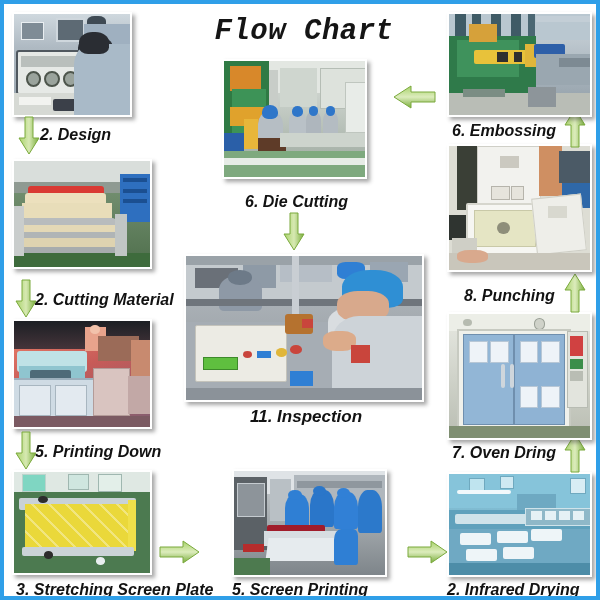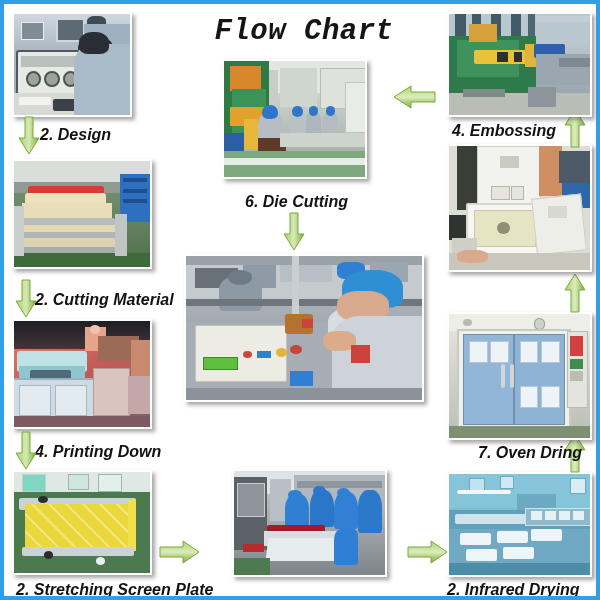--- a/index.html
+++ b/index.html
@@ -157,21 +157,21 @@
       <div class="lyr" style="left:4%;top:42%;width:48%;height:16%;background:#8fc5cf;"></div>
       <div class="lyr" style="left:12%;top:46%;width:30%;height:10%;background:#4e6a78;border-radius:2px;"></div>
       <div class="lyr" style="left:0;top:54%;width:60%;height:38%;background:#cfdbe4;border-top:2px solid #9db0bd;"></div>
       <div class="lyr" style="left:4%;top:60%;width:22%;height:28%;background:#e3eaf0;border:1px solid #a8b6c0;"></div>
       <div class="lyr" style="left:30%;top:60%;width:22%;height:28%;background:#e3eaf0;border:1px solid #a8b6c0;"></div>
       <div class="lyr" style="left:58%;top:44%;width:26%;height:44%;background:#d9c4c0;border:1px solid #b39b98;"></div>
       <div class="lyr" style="left:84%;top:52%;width:16%;height:36%;background:#c2a8a6;"></div>
       <div class="lyr" style="left:0;top:90%;width:100%;height:10%;background:#7b5a62;"></div>
     </div>
   </div>
-  <div class="label" style="left:31px; top:440px;">4. Printing Down</div>
+  <div class="label" style="left:31px; top:440px;">5. Printing Down</div>
   <div class="arrow" style="left:10px; top:427px; width:24px; height:40px;">
     <svg width="24" height="40" viewBox="0 0 24 40">
       <defs>
           <linearGradient id="gD3" x1="0" y1="0" x2="1" y2="0">
         <stop offset="0%" stop-color="#a8d26a"></stop>
             <stop offset="50%" stop-color="#d7e9b2"></stop>
             <stop offset="100%" stop-color="#79ad3c"></stop>
       </linearGradient>
         </defs>
       <path d="M8 1 L16 1 L16 22 L22 22 L12 38 L2 22 L8 22 Z" fill="url(#gD3)" stroke="#7aa93c" stroke-width="1"></path>
@@ -188,21 +188,21 @@
       <div class="lyr" style="left:4%;top:26%;width:86%;height:12%;background:#c9d2d6;border-radius:2px;"></div>
       <div class="lyr" style="left:8%;top:32%;width:76%;height:44%;background:#ead83a;"></div>
       <div class="lyr" style="left:8%;top:32%;width:76%;height:44%;background:repeating-linear-gradient(45deg,rgba(255,255,255,0.35) 0 2px,rgba(0,0,0,0) 2px 12px);"></div>
       <div class="lyr" style="left:84%;top:28%;width:6%;height:50%;background:#f0e04a;"></div>
       <div class="lyr" style="left:6%;top:74%;width:82%;height:9%;background:#cbd3d7;border-radius:2px;"></div>
       <div class="lyr" style="left:18%;top:24%;width:7%;height:7%;background:#2c2c2c;border-radius:50%;"></div>
       <div class="lyr" style="left:22%;top:78%;width:7%;height:8%;background:#2c2c2c;border-radius:50%;"></div>
       <div class="lyr" style="left:60%;top:84%;width:7%;height:8%;background:#e9eef0;border-radius:50%;"></div>
     </div>
   </div>
-  <div class="label" style="left:12px; top:578px;">2. Stretching Screen Plate</div>
+  <div class="label" style="left:12px; top:578px;">3. Stretching Screen Plate</div>
   <div class="arrow" style="left:155px; top:535px; width:42px; height:26px;">
     <svg width="42" height="26" viewBox="0 0 42 26">
       <defs>
           <linearGradient id="gR4" x1="0" y1="0" x2="0" y2="1">
         <stop offset="0%" stop-color="#a8d26a"></stop>
             <stop offset="50%" stop-color="#dcecbc"></stop>
             <stop offset="100%" stop-color="#79ad3c"></stop>
       </linearGradient>
         </defs>
       <path d="M1 8 L24 8 L24 2 L40 13 L24 24 L24 18 L1 18 Z" fill="url(#gR4)" stroke="#7aa93c" stroke-width="1"></path>
@@ -225,20 +225,21 @@
       <div class="lyr" style="left:52%;top:14%;width:9%;height:10%;background:#2a76c9;border-radius:50%;"></div>
       <div class="lyr" style="left:68%;top:16%;width:9%;height:10%;background:#3180d6;border-radius:50%;"></div>
       <div class="lyr" style="left:22%;top:52%;width:38%;height:10%;background:#a01c2a;border-radius:2px;"></div>
       <div class="lyr" style="left:20%;top:58%;width:58%;height:14%;background:#d7dde1;"></div>
       <div class="lyr" style="left:22%;top:64%;width:56%;height:22%;background:#e6ebee;transform:skewX(-8deg);"></div>
       <div class="lyr" style="left:66%;top:56%;width:16%;height:34%;background:#2f7fd4;border-radius:30% 20% 10% 10%;"></div>
       <div class="lyr" style="left:0;top:84%;width:24%;height:16%;background:#4d7a4f;"></div>
       <div class="lyr" style="left:6%;top:70%;width:14%;height:8%;background:#b62c2c;"></div>
     </div>
   </div>
+  <div class="label" style="left:228px; top:578px;">5. Screen Printing</div>
   <div class="arrow" style="left:403px; top:535px; width:42px; height:26px;">
     <svg width="42" height="26" viewBox="0 0 42 26">
       <defs>
           <linearGradient id="gR5" x1="0" y1="0" x2="0" y2="1">
         <stop offset="0%" stop-color="#a8d26a"></stop>
             <stop offset="50%" stop-color="#dcecbc"></stop>
             <stop offset="100%" stop-color="#79ad3c"></stop>
       </linearGradient>
         </defs>
       <path d="M1 8 L24 8 L24 2 L40 13 L24 24 L24 18 L1 18 Z" fill="url(#gR5)" stroke="#7aa93c" stroke-width="1"></path>
@@ -299,21 +300,21 @@
       <div class="lyr" style="left:65%;top:58%;width:12%;height:16%;background:#eef3f8;border:1px solid #b7c7d6;"></div>
       <div class="lyr" style="left:37%;top:40%;width:3%;height:20%;background:#cfd6dc;border-radius:2px;"></div>
       <div class="lyr" style="left:43%;top:40%;width:3%;height:20%;background:#cfd6dc;border-radius:2px;"></div>
       <div class="lyr" style="left:84%;top:14%;width:13%;height:60%;background:#e2e4dd;border:1px solid #b8bcb3;"></div>
       <div class="lyr" style="left:86%;top:18%;width:9%;height:16%;background:#d04141;"></div>
       <div class="lyr" style="left:86%;top:36%;width:9%;height:8%;background:#3c8e4a;"></div>
       <div class="lyr" style="left:86%;top:46%;width:9%;height:8%;background:#b9bdb4;"></div>
       <div class="lyr" style="left:0;top:90%;width:100%;height:10%;background:#7f8f72;"></div>
     </div>
   </div>
-  <div class="label" style="left:474px; top:441px;">7. Oven Dring</div>
+  <div class="label" style="left:448px; top:441px;">7. Oven Dring</div>
   <div class="arrow" style="left:558px; top:268px; width:26px; height:42px;">
     <svg width="26" height="42" viewBox="0 0 26 42">
       <defs>
           <linearGradient id="gU7" x1="0" y1="0" x2="1" y2="0">
         <stop offset="0%" stop-color="#a8d26a"></stop>
             <stop offset="50%" stop-color="#dcecbc"></stop>
             <stop offset="100%" stop-color="#79ad3c"></stop>
       </linearGradient>
         </defs>
       <path d="M13 2 L23 18 L17 18 L17 40 L9 40 L9 18 L3 18 Z" fill="url(#gU7)" stroke="#7aa93c" stroke-width="1"></path>
@@ -335,20 +336,21 @@
       <div class="lyr" style="left:18%;top:52%;width:42%;height:28%;background:#e5e5c4;border:1px solid #c9c9a8;"></div>
       <div class="lyr" style="left:34%;top:61%;width:9%;height:10%;background:#8e8e7a;border-radius:50%;"></div>
       <div class="lyr" style="left:60%;top:40%;width:34%;height:44%;background:#eeeee9;border:1px solid #cfcfc6;transform:rotate(-6deg);"></div>
       <div class="lyr" style="left:70%;top:48%;width:14%;height:10%;background:#d8d8cf;"></div>
       <div class="lyr" style="left:0;top:56%;width:12%;height:20%;background:#2f3430;"></div>
       <div class="lyr" style="left:2%;top:74%;width:18%;height:12%;background:#cfcfc6;"></div>
       <div class="lyr" style="left:0;top:86%;width:100%;height:14%;background:#c9c6bb;"></div>
       <div class="lyr" style="left:6%;top:84%;width:22%;height:10%;background:#d9a98d;border-radius:40%;"></div>
     </div>
   </div>
+  <div class="label" style="left:460px; top:284px;">8. Punching</div>
   <div class="arrow" style="left:558px; top:103px; width:26px; height:42px;">
     <svg width="26" height="42" viewBox="0 0 26 42">
       <defs>
           <linearGradient id="gU8" x1="0" y1="0" x2="1" y2="0">
         <stop offset="0%" stop-color="#a8d26a"></stop>
             <stop offset="50%" stop-color="#dcecbc"></stop>
             <stop offset="100%" stop-color="#79ad3c"></stop>
       </linearGradient>
         </defs>
       <path d="M13 2 L23 18 L17 18 L17 40 L9 40 L9 18 L3 18 Z" fill="url(#gU8)" stroke="#7aa93c" stroke-width="1"></path>
@@ -372,21 +374,21 @@
       <div class="lyr" style="left:46%;top:38%;width:6%;height:10%;background:#2f2f2f;"></div>
       <div class="lyr" style="left:54%;top:30%;width:14%;height:22%;background:#e0b63a;"></div>
       <div class="lyr" style="left:60%;top:30%;width:22%;height:14%;background:#2e5fa8;border-radius:2px;"></div>
       <div class="lyr" style="left:62%;top:40%;width:38%;height:30%;background:#9aa7b0;"></div>
       <div class="lyr" style="left:78%;top:44%;width:22%;height:8%;background:#7d8a93;"></div>
       <div class="lyr" style="left:0;top:78%;width:100%;height:22%;background:#b9bdb6;"></div>
       <div class="lyr" style="left:10%;top:74%;width:30%;height:8%;background:#7b8d84;"></div>
       <div class="lyr" style="left:56%;top:72%;width:20%;height:20%;background:#8d959a;"></div>
     </div>
   </div>
-  <div class="label" style="left:448px; top:119px;">4. Embossing</div>
+  <div class="label" style="left:448px; top:119px;">6. Embossing</div>
   <div class="arrow" style="left:388px; top:80px; width:44px; height:26px;">
     <svg width="44" height="26" viewBox="0 0 44 26">
       <defs>
           <linearGradient id="gL9" x1="0" y1="0" x2="0" y2="1">
         <stop offset="0%" stop-color="#a8d26a"></stop>
             <stop offset="50%" stop-color="#dcecbc"></stop>
             <stop offset="100%" stop-color="#79ad3c"></stop>
       </linearGradient>
         </defs>
       <path d="M43 8 L19 8 L19 2 L2 13 L19 24 L19 18 L43 18 Z" fill="url(#gL9)" stroke="#7aa93c" stroke-width="1"></path>
@@ -459,14 +461,15 @@
       <div class="lyr" style="left:60%;top:36%;width:22%;height:24%;background:#d9dde0;border-radius:40% 40% 10% 10%;"></div>
       <div class="lyr" style="left:66%;top:10%;width:26%;height:26%;background:#2f8fd4;border-radius:45% 45% 25% 25%;"></div>
       <div class="lyr" style="left:64%;top:24%;width:22%;height:22%;background:#d8a98c;border-radius:40%;"></div>
       <div class="lyr" style="left:62%;top:42%;width:38%;height:58%;background:#cdd3d8;border-radius:30% 0 0 0;"></div>
       <div class="lyr" style="left:58%;top:52%;width:14%;height:14%;background:#dcab8a;border-radius:40%;"></div>
       <div class="lyr" style="left:70%;top:62%;width:8%;height:12%;background:#c9453c;"></div>
       <div class="lyr" style="left:44%;top:80%;width:10%;height:10%;background:#2f7fd4;"></div>
       <div class="lyr" style="left:0;top:92%;width:100%;height:8%;background:#8b9299;"></div>
     </div>
   </div>
+  <div class="label" style="left:246px; top:404px; font-size:17px;">11. Inspection</div>
 
 </div>
 
 </body></html>

